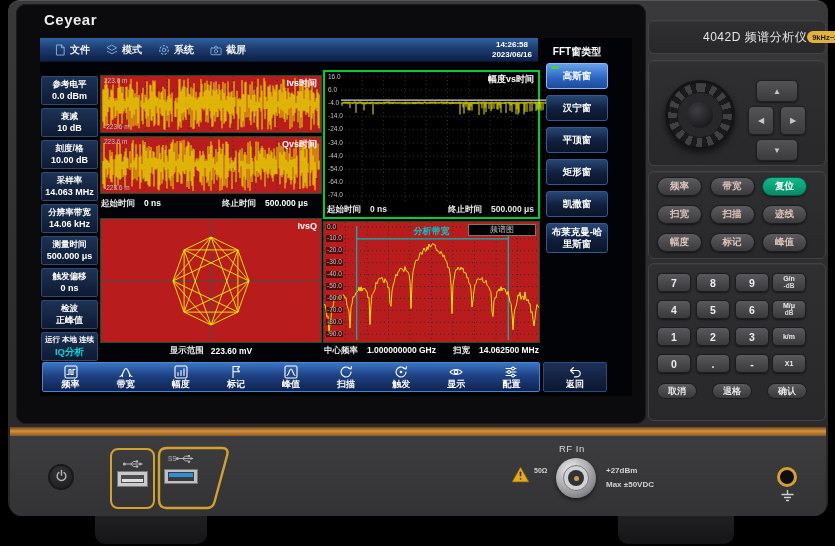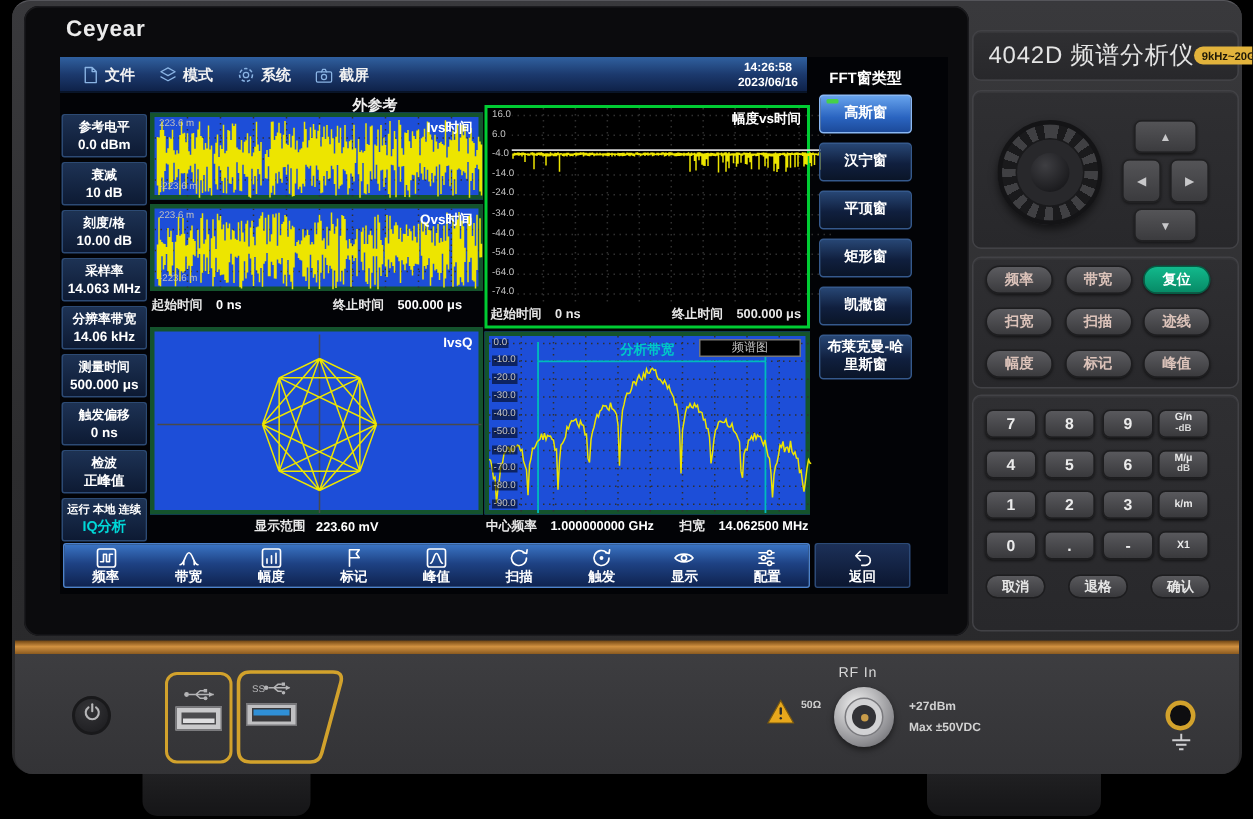--- a/index.html
+++ b/index.html
@@ -22,21 +22,21 @@
   .clock{position:absolute;right:6px;top:2px;text-align:center;color:#fff;font-size:8px;font-weight:bold;line-height:1.3;}
   .status-ref{position:absolute;left:0;top:25px;width:420px;text-align:center;font-size:10px;font-weight:bold;color:#f0f0f0;}
   
   .sidebar{position:absolute;left:1px;top:38px;width:57px;display:flex;flex-direction:column;gap:3px;}
   .sb-block{height:29px;background:linear-gradient(180deg,#1d3254,#0d1a33);border:1px solid #2c4a74;border-radius:2px;text-align:center;padding-top:2px;}
   .sb-label{font-size:8.5px;font-weight:bold;color:#fff;white-space:nowrap;transform-origin:center;line-height:1.3;}
   .sb-value{font-size:9px;font-weight:bold;color:#fff;white-space:nowrap;line-height:1.4;}
   .sb-block.accent .sb-label{font-size:7.5px;}
   .sb-block.accent .sb-value{color:#00d8d8;font-size:9.5px;}
   
-  .chart{position:absolute;background:#1d4ed8;border:3px solid #14532d;}
+  .chart{position:absolute;background:#b91c1c;border:1px solid #14532d;}
   .chart svg{display:block;}
   .noise1{left:60px;top:37px;width:222px;height:58px;}
   .noise2{left:60px;top:98px;width:222px;height:58px;}
   .iqchart{left:60px;top:180px;width:222px;height:125px;}
   .spectrum{left:283px;top:183px;width:217px;height:122px;}
   .corner{position:absolute;font-size:6.5px;color:#c0c0c0;line-height:1;}
   .corner.tl{top:2px;left:3px;}
   .corner.bl{bottom:2px;left:3px;}
   .corner.tr{top:3px;right:4px;font-size:9px;font-weight:bold;color:#fff;}
   .corner.boxed{border:1px solid #777;background:#000;padding:1px 21px;top:2px;right:3px;font-size:8px;}
@@ -61,21 +61,21 @@
   .fft-btn.selected::before{content:'';position:absolute;top:2px;left:4px;width:8px;height:3px;background:#46d048;border-radius:1px;}
   
   .toolbar{position:absolute;left:2px;top:324px;width:498px;height:30px;background:linear-gradient(180deg,#3a74c4 0%,#1e4284 45%,#0f2350 100%);border:1px solid #4d82cc;border-radius:2px;display:flex;justify-content:space-around;align-items:center;}
   .tb-item{display:flex;flex-direction:column;align-items:center;justify-content:center;line-height:1;cursor:pointer;}
   .tb-icon{display:inline-flex;height:14px;align-items:center;}
   .tb-label{font-size:9px;font-weight:bold;color:#fff;margin-top:1px;}
   .tb-back{position:absolute;left:503px;top:324px;width:64px;height:30px;background:linear-gradient(180deg,#1c3058,#0b1630);border:1px solid #2c4a78;border-radius:2px;display:flex;flex-direction:column;align-items:center;justify-content:center;line-height:1;cursor:pointer;}
   
   .plate{position:absolute;background:linear-gradient(180deg,#2f2f32,#28282b);border:1px solid #424246;border-radius:6px;z-index:2;box-shadow:inset 0 1px 0 rgba(255,255,255,.04);}
   .header-plate{left:648px;top:20px;width:178px;height:34px;display:flex;align-items:center;padding:0 10px;}
-  .model{font-size:16px;color:#e4e4e4;letter-spacing:.5px;white-space:nowrap;}
+  .model{font-size:12px;color:#e4e4e4;letter-spacing:.5px;white-space:nowrap;margin-left:44px;}
   .badge{margin-left:auto;background:#e2b33c;color:#201a08;font-size:7.5px;font-weight:bold;border-radius:8px;padding:1.5px 5px;white-space:nowrap;}
   .knob-plate{left:648px;top:60px;width:178px;height:106px;}
   .knob{position:absolute;left:16px;top:19px;width:70px;height:70px;border-radius:50%;background:repeating-conic-gradient(#404043 0deg 11deg,#1a1a1c 11deg 22deg);border:3px solid #141416;box-shadow:0 3px 6px rgba(0,0,0,.55);cursor:pointer;}
   .knob-mid{position:absolute;left:9px;top:9px;width:46px;height:46px;border-radius:50%;background:#28282b;border:1px solid #1a1a1c;}
   .knob-center{position:absolute;left:9px;top:9px;width:26px;height:26px;border-radius:50%;background:radial-gradient(circle at 38% 32%,#3e3e42,#1b1b1e 75%);}
   .akey{position:absolute;background:linear-gradient(180deg,#545457,#3b3b3e);border:1px solid #202022;border-radius:5px;color:#c8c8ca;font-size:8px;display:flex;align-items:center;justify-content:center;cursor:pointer;box-shadow:0 1px 2px rgba(0,0,0,.5);}
   .akey.up{left:107px;top:19px;width:42px;height:22px;}
   .akey.left{left:99px;top:45px;width:26px;height:29px;}
   .akey.right{left:131px;top:45px;width:26px;height:29px;}
   .akey.down{left:107px;top:78px;width:42px;height:22px;}
@@ -167,21 +167,20 @@
               </svg>
             </span>
             <span class="mi-label">截屏</span>
           </div>
         </div>
       <div class="clock">
         <div>14:26:58</div>
         <div>2023/06/16</div>
       </div>
     </div>
-    <div class="status-ref">外参考</div>
 
     <div class="sidebar">
 
     <div class="sb-block">
           <div class="sb-label">参考电平</div>
           <div class="sb-value">0.0 dBm</div>
         </div>
         <div class="sb-block">
           <div class="sb-label">衰减</div>
           <div class="sb-value">10 dB</div>

